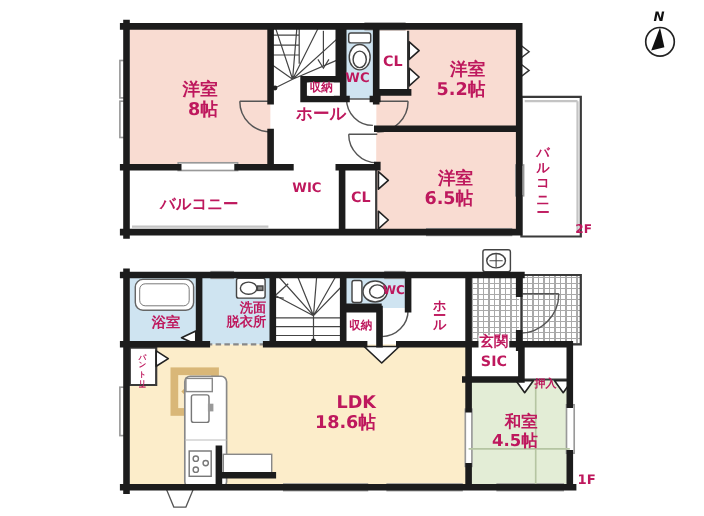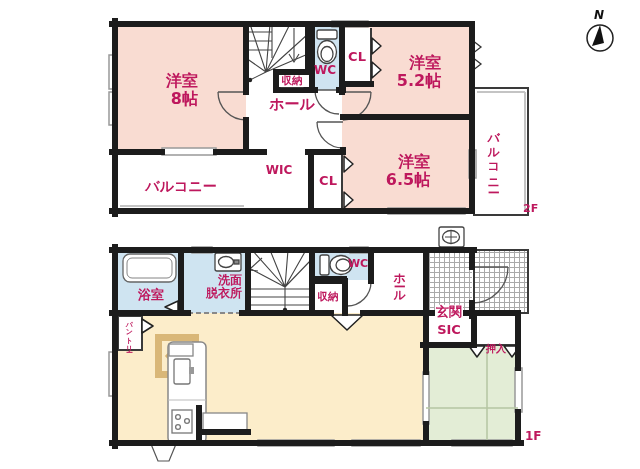--- a/index.html
+++ b/index.html
@@ -217,17 +217,21 @@
 
   <span class="lbl" style="left:151px;top:295px;font-size:13px;">浴室</span>
   <span class="lbl" style="left:224px;top:287px;font-size:12px;">洗面
 脱衣所</span>
   <span class="lbl" style="left:328px;top:297px;font-size:10.5px;">収納</span>
   <span class="lbl" style="left:358px;top:264px;font-size:11px;">WC</span>
   <span class="lbl vert" style="left:399px;top:281px;font-size:12px;">ホール</span>
   <span class="lbl boxed" style="left:449px;top:288px;font-size:13px;margin-top:24px;">玄関</span>
   <span class="lbl" style="left:449px;top:330px;font-size:13px;">SIC</span>
   <span class="lbl" style="left:496px;top:349px;font-size:10px;">押入</span>
+  <span class="lbl" style="left:468px;top:392px;font-size:15px;">和室
+4.5帖</span>
+  <span class="lbl" style="left:314px;top:375px;font-size:16px;">LDK
+18.6帖</span>
   <span class="lbl vert" style="left:128px;top:332px;font-size:7px;letter-spacing:0;">パントリー</span>
   <span class="lbl corner" style="left:525px;top:430px;font-size:12px;">1F</span>
 
   <span id="compass-n">N</span>
 </div>
 
 </body></html>

